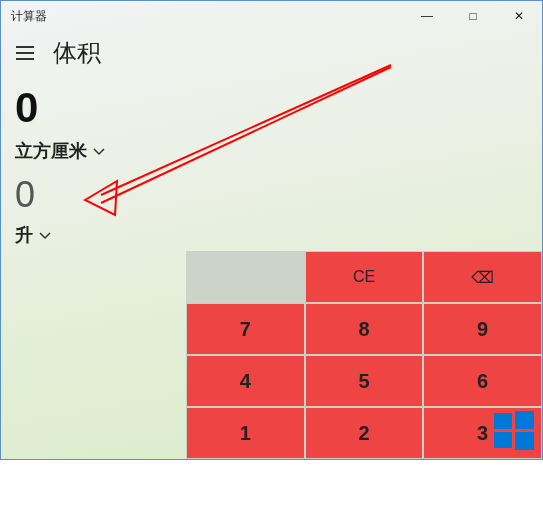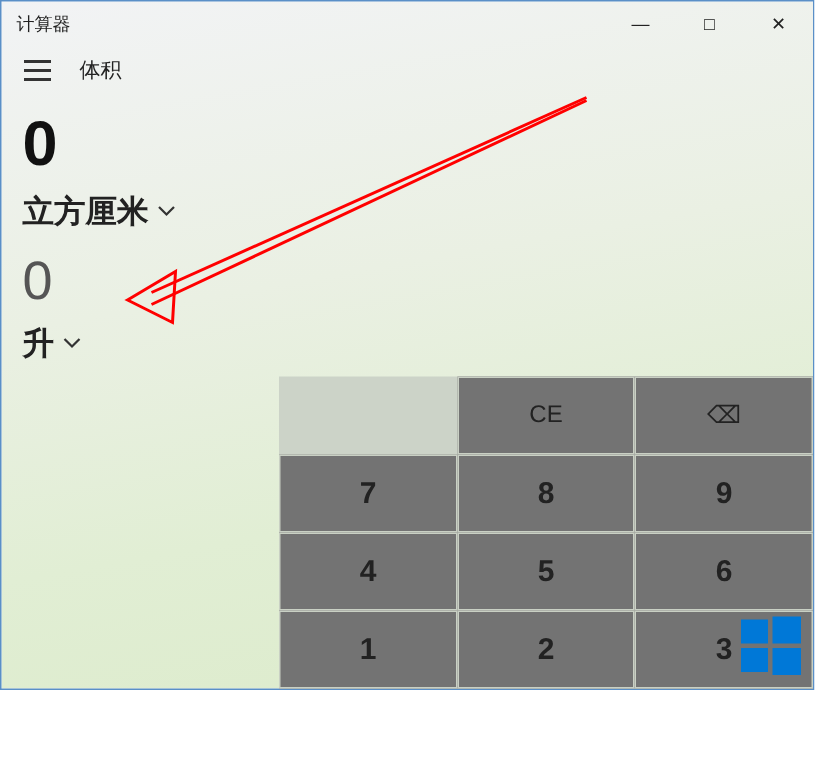--- a/index.html
+++ b/index.html
@@ -22,38 +22,38 @@
     width: 46px; height: 30px;
     display: flex; align-items: center; justify-content: center;
     font-size: 12px; color: #222; cursor: pointer;
   }
   .header-row {
     display: flex; align-items: center;
     padding: 6px 14px 6px 14px; gap: 18px;
   }
   .hamburger { width: 20px; height: 20px; display:flex; align-items:center; justify-content:center; cursor:pointer; }
   .hamburger svg { stroke:#333; }
-  .mode-title { font-size: 14px; color: #222; text-align: right; }
+  .mode-title { font-size: 24px; color: #222; text-align: right; }
   .content { padding: 6px 14px 0 14px; }
   .value-big { font-size: 42px; font-weight: 600; color: #111; line-height:1; margin-top:6px;}
   .value-small { font-size: 36px; font-weight: 300; color: #555; line-height:1; margin-top:14px;}
   .unit-row { display:flex; align-items:center; gap:6px; margin-top:10px; cursor:pointer;}
-  .unit-label { font-size: 21px; font-weight:600; color:#222; }
+  .unit-label { font-size: 18px; font-weight:600; color:#222; }
   .chev { color:#444; }
   .arrow-annot { position:absolute; left:70px; top:54px; pointer-events:none; }
   .keypad-wrap {
     position:absolute; left:185px; bottom:0; right:0;
   }
   .keypad {
     display:grid; grid-template-columns: repeat(3, 1fr);
     background:#ccd3c8;
   }
   .kbtn {
     height:52px;
-    background:#737373;
+    background:#ef4444;
     border:1px solid #c9d0c4;
     display:flex; align-items:center; justify-content:center;
     font-size:20px; font-weight:600; color:#222;
     cursor:pointer;
   }
   .kbtn.func { font-weight:500; font-size:16px; }
   .kbtn.blank { background:transparent; border:1px solid transparent; cursor:default;}
   .watermark {
     position:absolute; right:6px; bottom:6px;
     display:flex; align-items:center; gap:8px;

